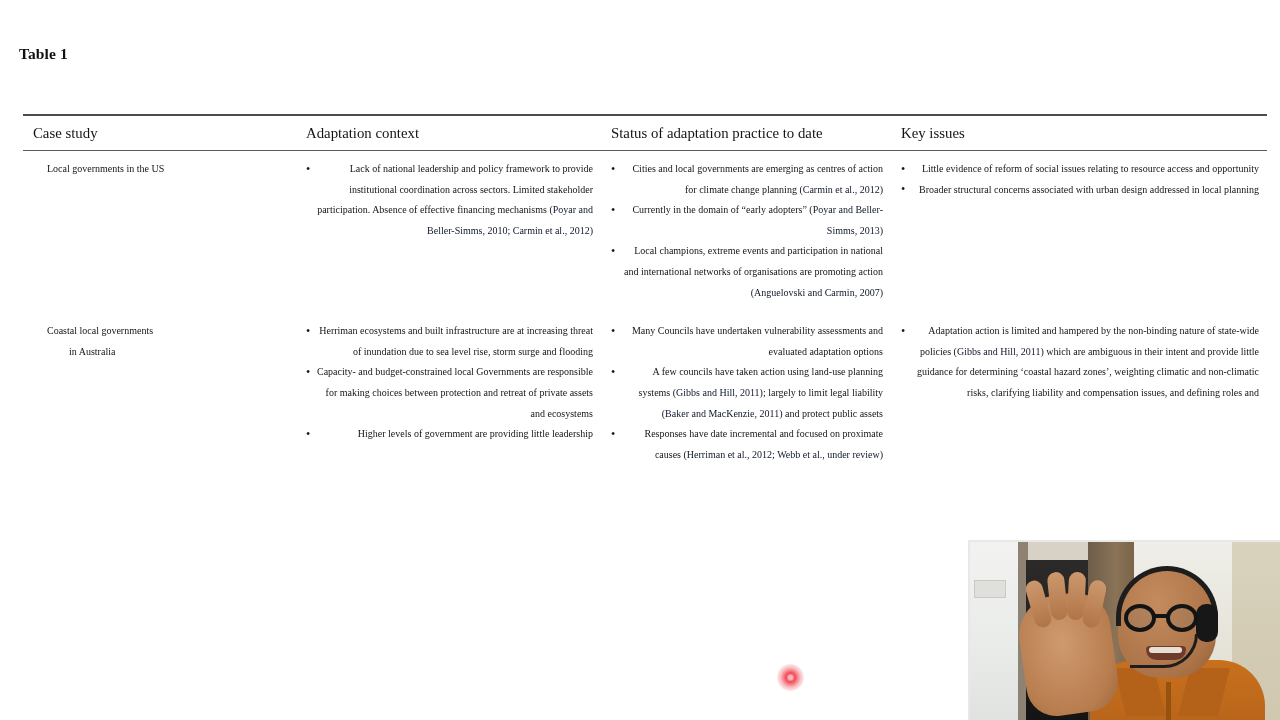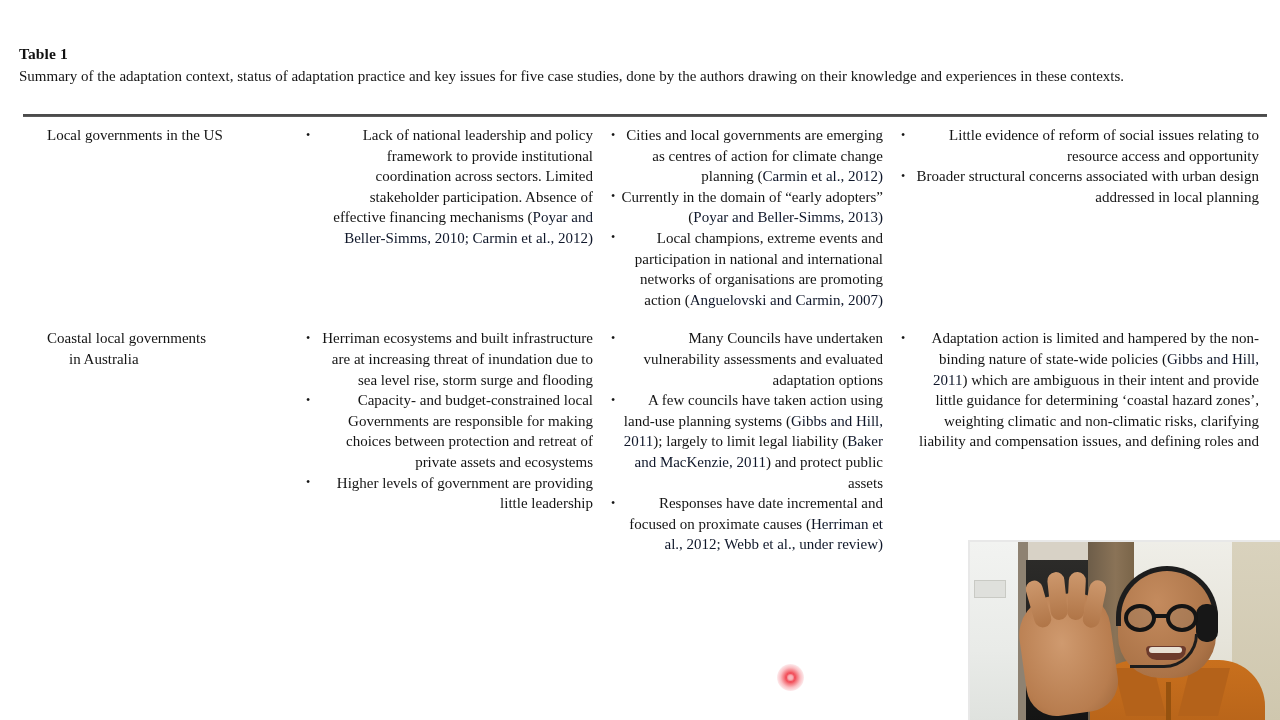--- a/index.html
+++ b/index.html
@@ -77,21 +77,21 @@
     font-weight: normal;
     font-size: 14.8px;
     line-height: 20px;
     padding: 7px 8px 7px 10px;
     color: #141414;
     vertical-align: bottom;
   }
   table.t1 td {
     vertical-align: top;
     padding: 8px 8px 10px 10px;
-    font-size: 15px;
+    font-size: 10px;
     line-height: 20.6px;
     color: #141414;
   }
   td.c-case {
     padding-left: 12px;
   }
 
   .case-name {
     display: block;
     text-indent: 0;
@@ -273,25 +273,40 @@
     box-shadow: 0 0 2px 1px rgba(239,29,45,0.9) inset;
   }
 </style>
 </head>
 <body>
 
 <div id="page">
 
   <div class="caption-block">
     <div class="table-label">Table 1</div>
-    <div class="table-caption">Summary of the adaptation context, status of adaptation practice and key issues for five case studies, done by the authors drawing on their knowledge and experiences in these contexts.</div>
   </div>
 
   <div class="tbl-wrap">
     <div class="rule-thick"></div>
+    <table class="t1">
+      <colgroup>
+        <col class="c1">
+          <col class="c2">
+          <col class="c3">
+          <col class="c4">
+      </colgroup>
+      <thead>
+        <tr>
+          <th>Case study</th>
+          <th>Adaptation context</th>
+          <th>Status of adaptation practice to date</th>
+          <th>Key issues</th>
+        </tr>
+      </thead>
+    </table>
     <div class="rule-thin"></div>
 
     <table class="t1">
       <colgroup>
         <col class="c1">
           <col class="c2">
           <col class="c3">
           <col class="c4">
       </colgroup>
       <tbody>

